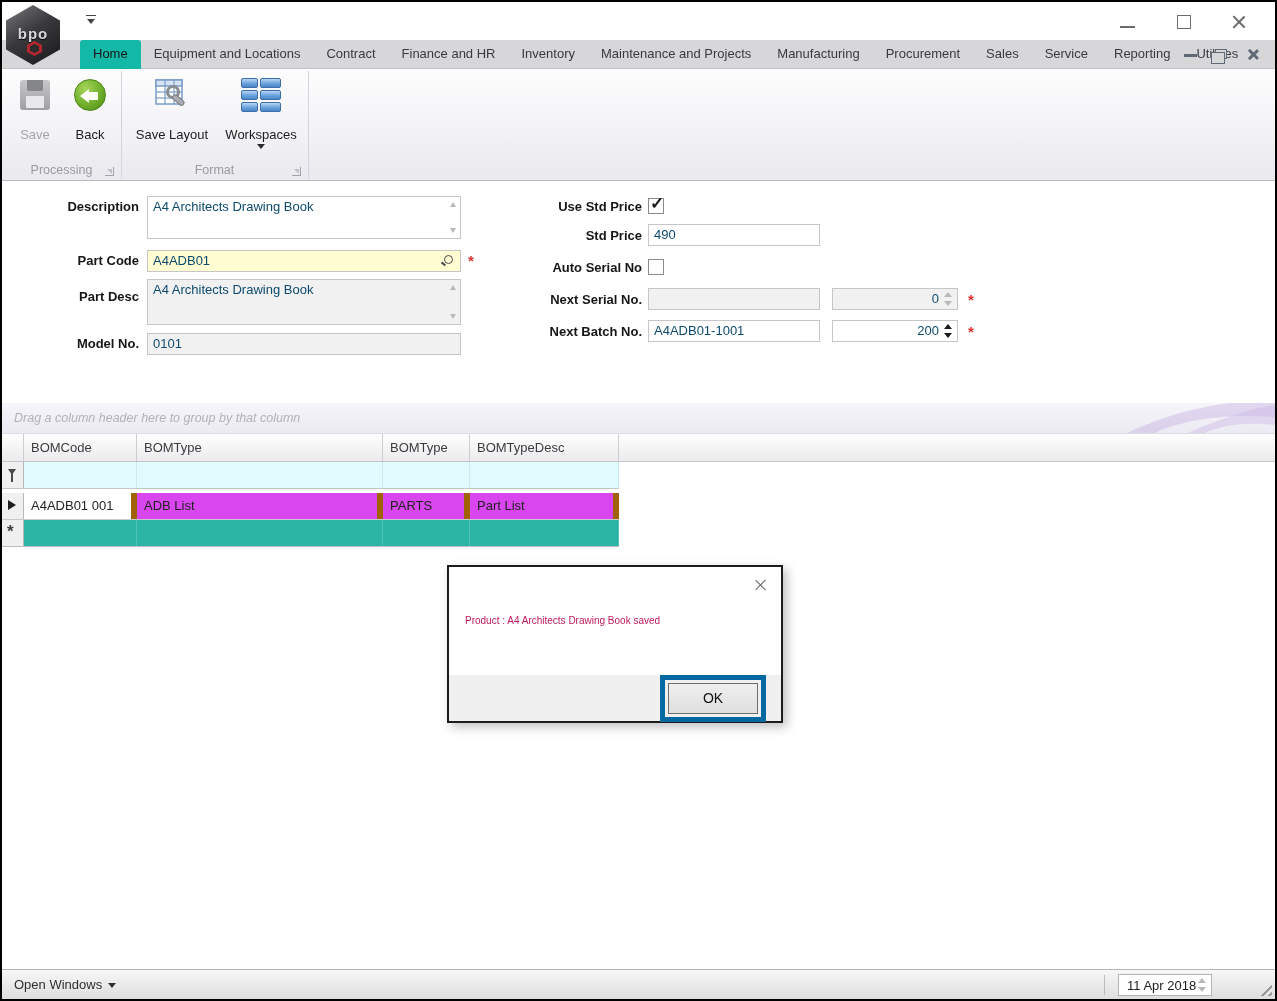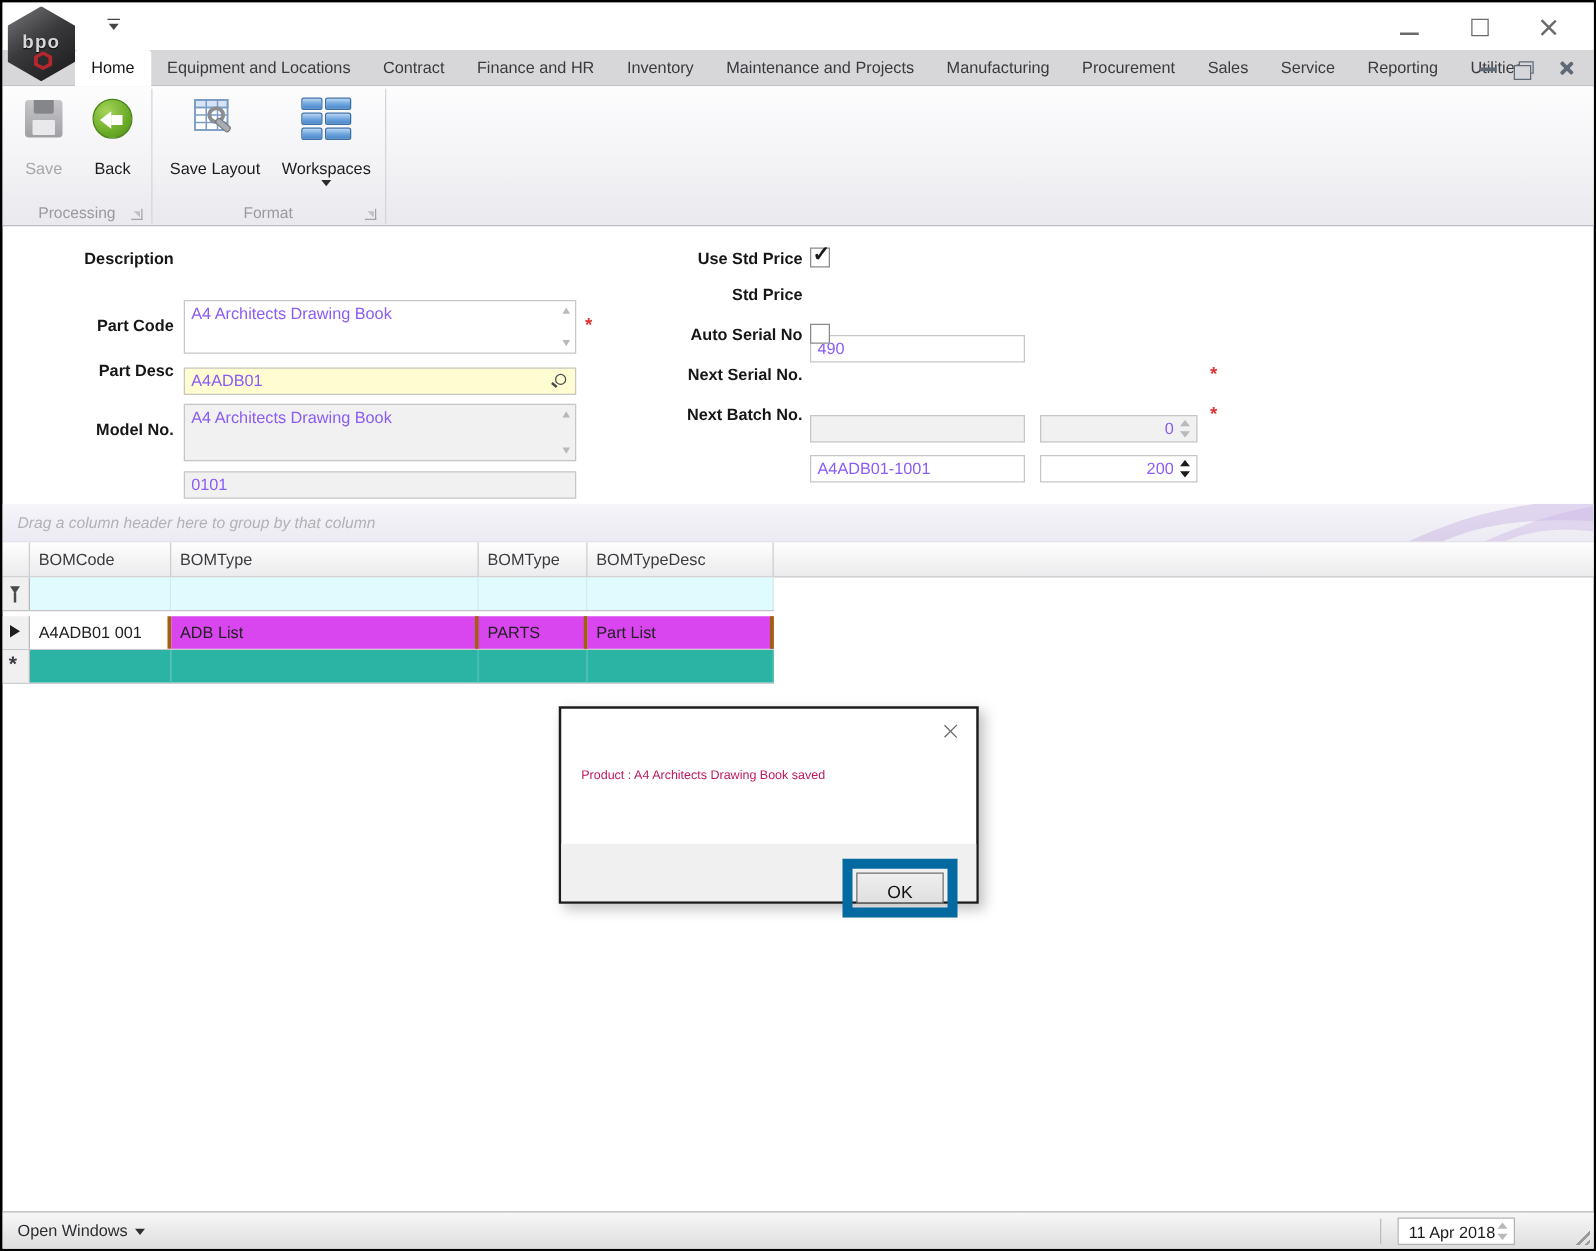--- a/index.html
+++ b/index.html
@@ -22,21 +22,21 @@
   .tb-min { right:140px; top:24px; width:15px; height:1.5px; background:#6b6b6b; }
   .tb-max { right:84px; top:13px; width:14px; height:14px; border:1.5px solid #6b6b6b; background:#fff; }
   .tb-close { right:28px; top:12px; width:16px; height:16px; }
   .tb-close::before,.tb-close::after { content:""; position:absolute; left:7px; top:0; width:1.5px; height:16px; background:#6b6b6b; }
   .tb-close::before { transform:rotate(45deg); } .tb-close::after { transform:rotate(-45deg); }
 
   
   .tabstrip { left:0; top:38px; width:100%; height:29px; background:#d7d7da; border-bottom:1px solid #c2c2c8; }
   .tabs { position:absolute; left:58px; top:0; height:29px; display:flex; align-items:stretch; }
   .tab { padding:0 13px; line-height:28px; font-size:13px; color:#3a3a3e; white-space:nowrap; }
-  .tab.active { background:#ffffff; color:#141414; border-radius:3px 3px 0 0; }
+  .tab.active { background:#14b8a6; color:#141414; border-radius:3px 3px 0 0;margin-left:20px; }
   .ts-min { right:78px; top:52px; width:13px; height:2.5px; background:#5f6a76; }
   .ts-restore { right:48px; top:47px; width:12px; height:10px; border:1.8px solid #5f6a76; background:#d7d7da; }
   .ts-restore::before { content:""; position:absolute; left:-5px; top:2px; width:12px; height:10px; border:1.8px solid #5f6a76; background:#d7d7da; }
   .ts-x { right:16px; top:46px; width:13px; height:13px; }
   .ts-x::before,.ts-x::after { content:""; position:absolute; left:5.5px; top:0; width:2.6px; height:13px; background:#5f6a76; border-radius:1px; }
   .ts-x::before { transform:rotate(45deg); } .ts-x::after { transform:rotate(-45deg); }
 
   
   .ribbon { left:0; top:67px; width:100%; height:112px; background:linear-gradient(#fdfdfe 0%, #f2f2f5 60%, #e9e9ee 100%); border-bottom:1px solid #babac2; }
   .rb-sep { top:2px; width:1px; height:108px; background:#d4d4dc; }
@@ -55,21 +55,21 @@
   .icon-back::before { content:""; position:absolute; left:5px; top:9px; border-top:7px solid transparent; border-bottom:7px solid transparent; border-right:9px solid #fff; }
   .icon-back::after { content:""; position:absolute; left:14px; top:12px; width:9px; height:8px; background:#fff; }
   .icon-table { position:absolute; left:50%; top:6px; transform:translateX(-50%); width:34px; height:32px; }
 
   .icon-workspaces { position:absolute; left:50%; top:6px; transform:translateX(-50%); width:40px; height:34px; display:grid; grid-template-columns:17px 21px; grid-auto-rows:10px; gap:2px; }
   .ws-tile { background:linear-gradient(#b9d6f2,#6ba3dd 55%,#4a86c8); border:1px solid #3a6ea5; border-radius:2px; }
   .ws-arrow { position:absolute; left:50%; top:72px; transform:translateX(-50%); border-left:4px solid transparent; border-right:4px solid transparent; border-top:5px solid #2b2b2b; }
 
   
   .flabel { font-size:13px; font-weight:bold; color:#161616; text-align:right; white-space:nowrap; }
-  .field { border:1px solid #c6c6c6; background:#fff; font-size:13px; color:#8b5cf6; padding:2px 5px; overflow:hidden; white-space:nowrap;margin-top:44px; }
+  .field { border:1px solid #c6c6c6; background:#fff; font-size:13px; color:#0c4a6e; padding:2px 5px; overflow:hidden; white-space:nowrap; }
   .field.gray { background:#f1f1f2; }
   .scroll-up { position:absolute; right:4px; top:5px; border-left:3.5px solid transparent; border-right:3.5px solid transparent; border-bottom:5px solid #b9b9bd; }
   .scroll-dn { position:absolute; right:4px; bottom:5px; border-left:3.5px solid transparent; border-right:3.5px solid transparent; border-top:5px solid #b9b9bd; }
   .mag { position:absolute; right:7px; top:4px; width:9px; height:9px; border:1.6px solid #4a4a4e; border-radius:50%; }
   .mag::after { content:""; position:absolute; left:-4px; top:7px; width:5px; height:1.8px; background:#4a4a4e; transform:rotate(40deg); }
   .req { font-size:15px; font-weight:bold; color:#e03232; }
   .checkbox { width:16px; height:16px; background:#fff; border:1px solid #8a8a8a; }
   .checkbox.checked::after { content:"✓"; position:absolute; left:1px; top:-6px; font-size:17px; font-weight:bold; color:#1a1a1a; }
   .spin { position:absolute; right:3px; top:2px; width:11px; height:16px; }
   .spin .up { position:absolute; left:1px; top:1px; border-left:4px solid transparent; border-right:4px solid transparent; border-bottom:5px solid #1a1a1a; }
@@ -77,41 +77,41 @@
   .spin.dis .up { border-bottom-color:#b9b9bd; } .spin.dis .dn { border-top-color:#b9b9bd; }
   .num { text-align:right; padding-right:18px; }
 
   
   .groupbar { left:0; top:401px; width:100%; height:31px; background:linear-gradient(#f6f5fa,#eceaf2); border-bottom:1px solid #dddae4; overflow:hidden; }
   .grouphint { position:absolute; left:12px; top:8px; font-size:12.5px; color:#b2b2b6;font-style:italic; }
   .gheader { left:0; top:432px; width:100%; height:28px; display:flex; background:linear-gradient(#fefefe,#ebebed); border-bottom:1px solid #c5c5c9; }
   .gh-cell { border-right:1px solid #cdcdd1; font-size:13px; color:#3c3c40; padding:6px 0 0 7px; white-space:nowrap; overflow:hidden; }
   .grow { display:flex; }
   .g-ind { width:22px; background:#f0f0f1; border-right:1px solid #b9b9bd; position:relative; }
-  .g-cell { border-right:3px solid #a16207; font-size:13px; color:#222; padding:5px 0 0 7px; white-space:nowrap; overflow:hidden; }
+  .g-cell { border-right:6px solid #a16207; font-size:13px; color:#222; padding:5px 0 0 7px; white-space:nowrap; overflow:hidden; }
   .filterrow { left:0; top:460px; width:617px; height:27px; border-bottom:1px solid #c5c5c9; }
   .filterrow .g-cell { background:#e0fbfd; border-right:1px solid #cde9ec; }
   .funnel { position:absolute; left:6px; top:7px; border-left:4.5px solid transparent; border-right:4.5px solid transparent; border-top:6px solid #4a4a4e; }
   .funnel::after { content:""; position:absolute; left:-1px; top:-1px; width:2px; height:8px; background:#4a4a4e; }
   .datarow { left:0; top:491px; width:617px; height:27px; border-bottom:1px solid #c9c9cd; }
   .datarow .g-cell { background:#d946ef; }
   .datarow .g-cell.focus { background:#fff; }
   .rowptr { position:absolute; left:6px; top:7px; border-top:5.5px solid transparent; border-bottom:5.5px solid transparent; border-left:8px solid #1e1e1e; }
   .newrow { left:0; top:518px; width:617px; height:27px; border-bottom:1px solid #bdbdc1; }
   .newrow .g-cell { background:#2bb3a3; border-right:1px solid #54c2b4; }
   .newstar { position:absolute; left:5px; top:2px; font-size:17px; font-weight:bold; color:#3c3c40; }
 
   
   .dialog { left:445px; top:563px; width:336px; height:158px; background:#fff; border:2px solid #1c1c1c; box-shadow:4px 4px 10px rgba(0,0,0,0.25); z-index:50; }
   .dlg-close { position:absolute; right:14px; top:11px; width:14px; height:14px; cursor:default; }
   .dlg-close::before,.dlg-close::after { content:""; position:absolute; left:6.5px; top:0; width:1.4px; height:14px; background:#666; }
   .dlg-close::before { transform:rotate(45deg); } .dlg-close::after { transform:rotate(-45deg); }
   .dlg-msg { position:absolute; left:16px; top:48px; font-size:10px; color:#be185d; }
   .dlg-footer { position:absolute; left:0; right:0; bottom:0; height:46px; background:#f0f0f0; }
-  .ok-annot { position:absolute; right:15px; top:120px; width:92px; height:47px; border:8px solid #0369a1; padding:3px; }
+  .ok-annot { position:absolute; right:15px; top:108px; width:106px; height:47px; border:5px solid #0369a1; padding:3px; }
   .ok-btn { width:100%; height:100%; background:linear-gradient(#efefef,#dfdfdf); border:1px solid #6e6e6e; font-size:14px; color:#111; text-align:center; line-height:28px; cursor:default; }
 
   
   .statusbar { left:0; bottom:0; width:100%; height:30px; background:linear-gradient(#f7f7f8,#dededf); border-top:1px solid #b5b5b9; }
   .sb-text { position:absolute; left:12px; top:7px; font-size:13px; color:#2e2e32; }
   .sb-caret { display:inline-block; margin-left:6px; vertical-align:middle; border-left:4.5px solid transparent; border-right:4.5px solid transparent; border-top:5px solid #2e2e32; }
   .sb-vline { position:absolute; right:170px; top:5px; width:1px; height:20px; background:#bcbcc0; }
   .datebox { position:absolute; left:1116px; top:4px; width:94px; height:22px; background:#fff; border:1px solid #b3b3b7; font-size:13px; color:#1d1d1f; padding:3px 0 0 8px; }
   .grip { position:absolute; right:3px; bottom:3px; width:15px; height:15px;
           background:repeating-linear-gradient(135deg, transparent 0 3px, #9a9a9e 3px 5px);

